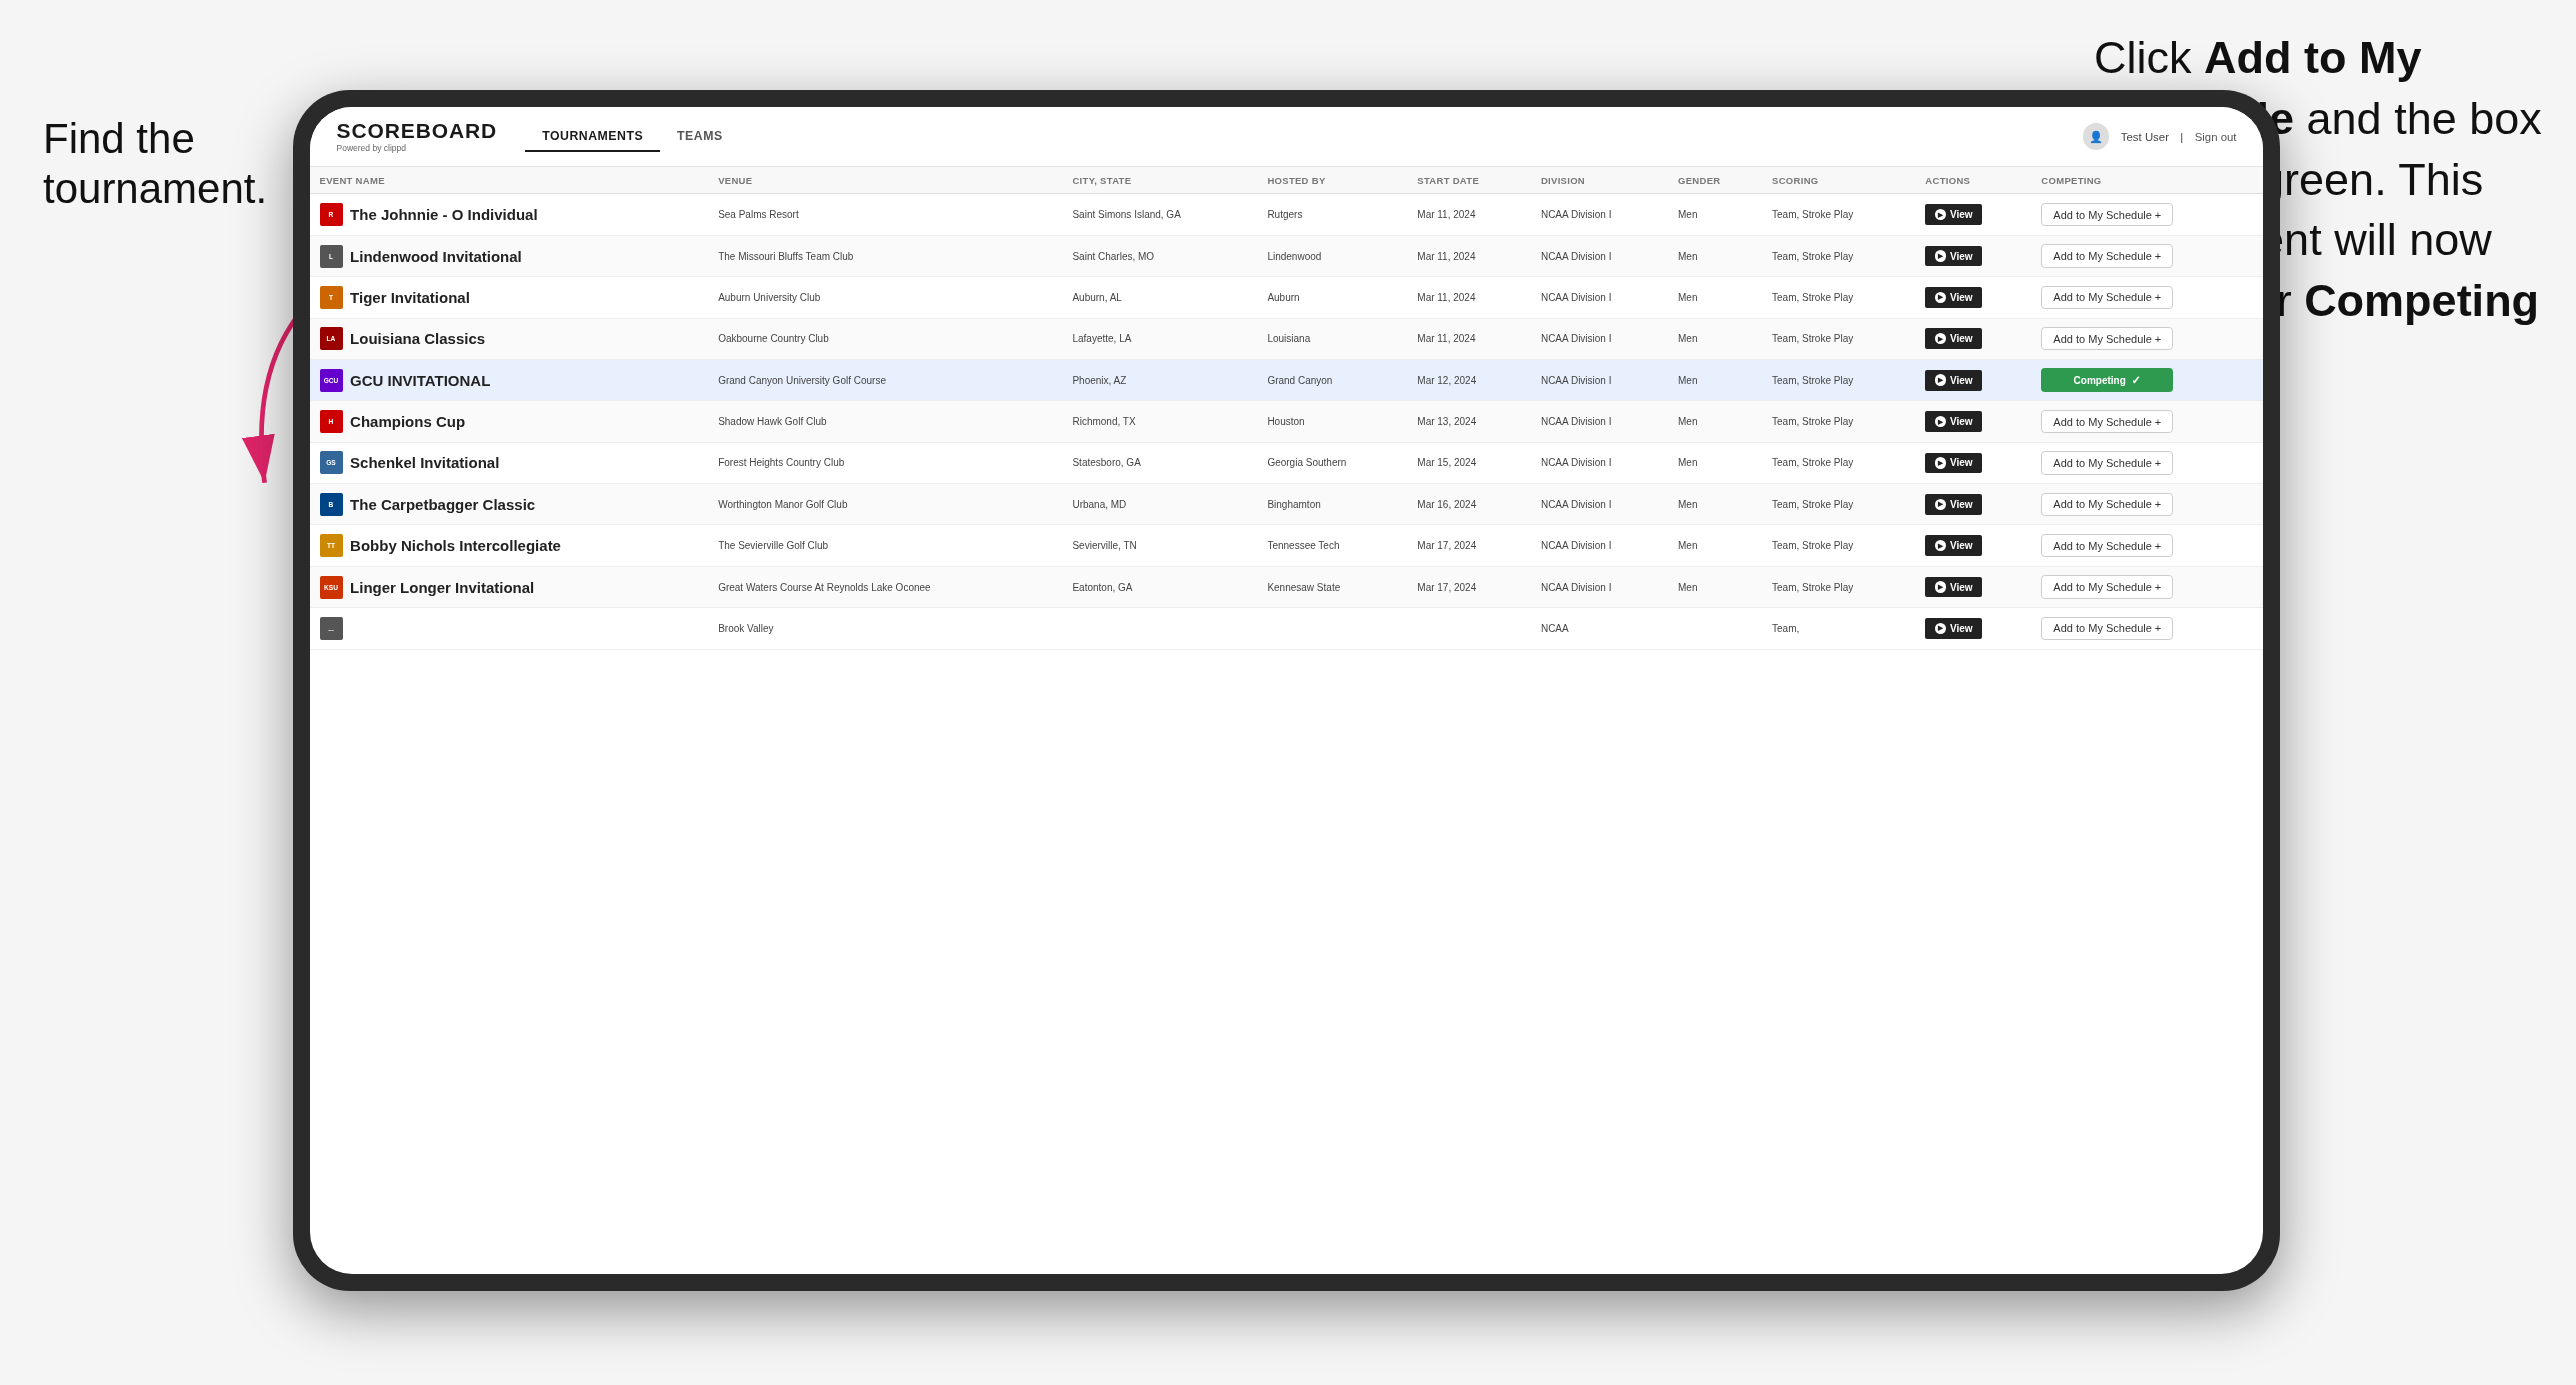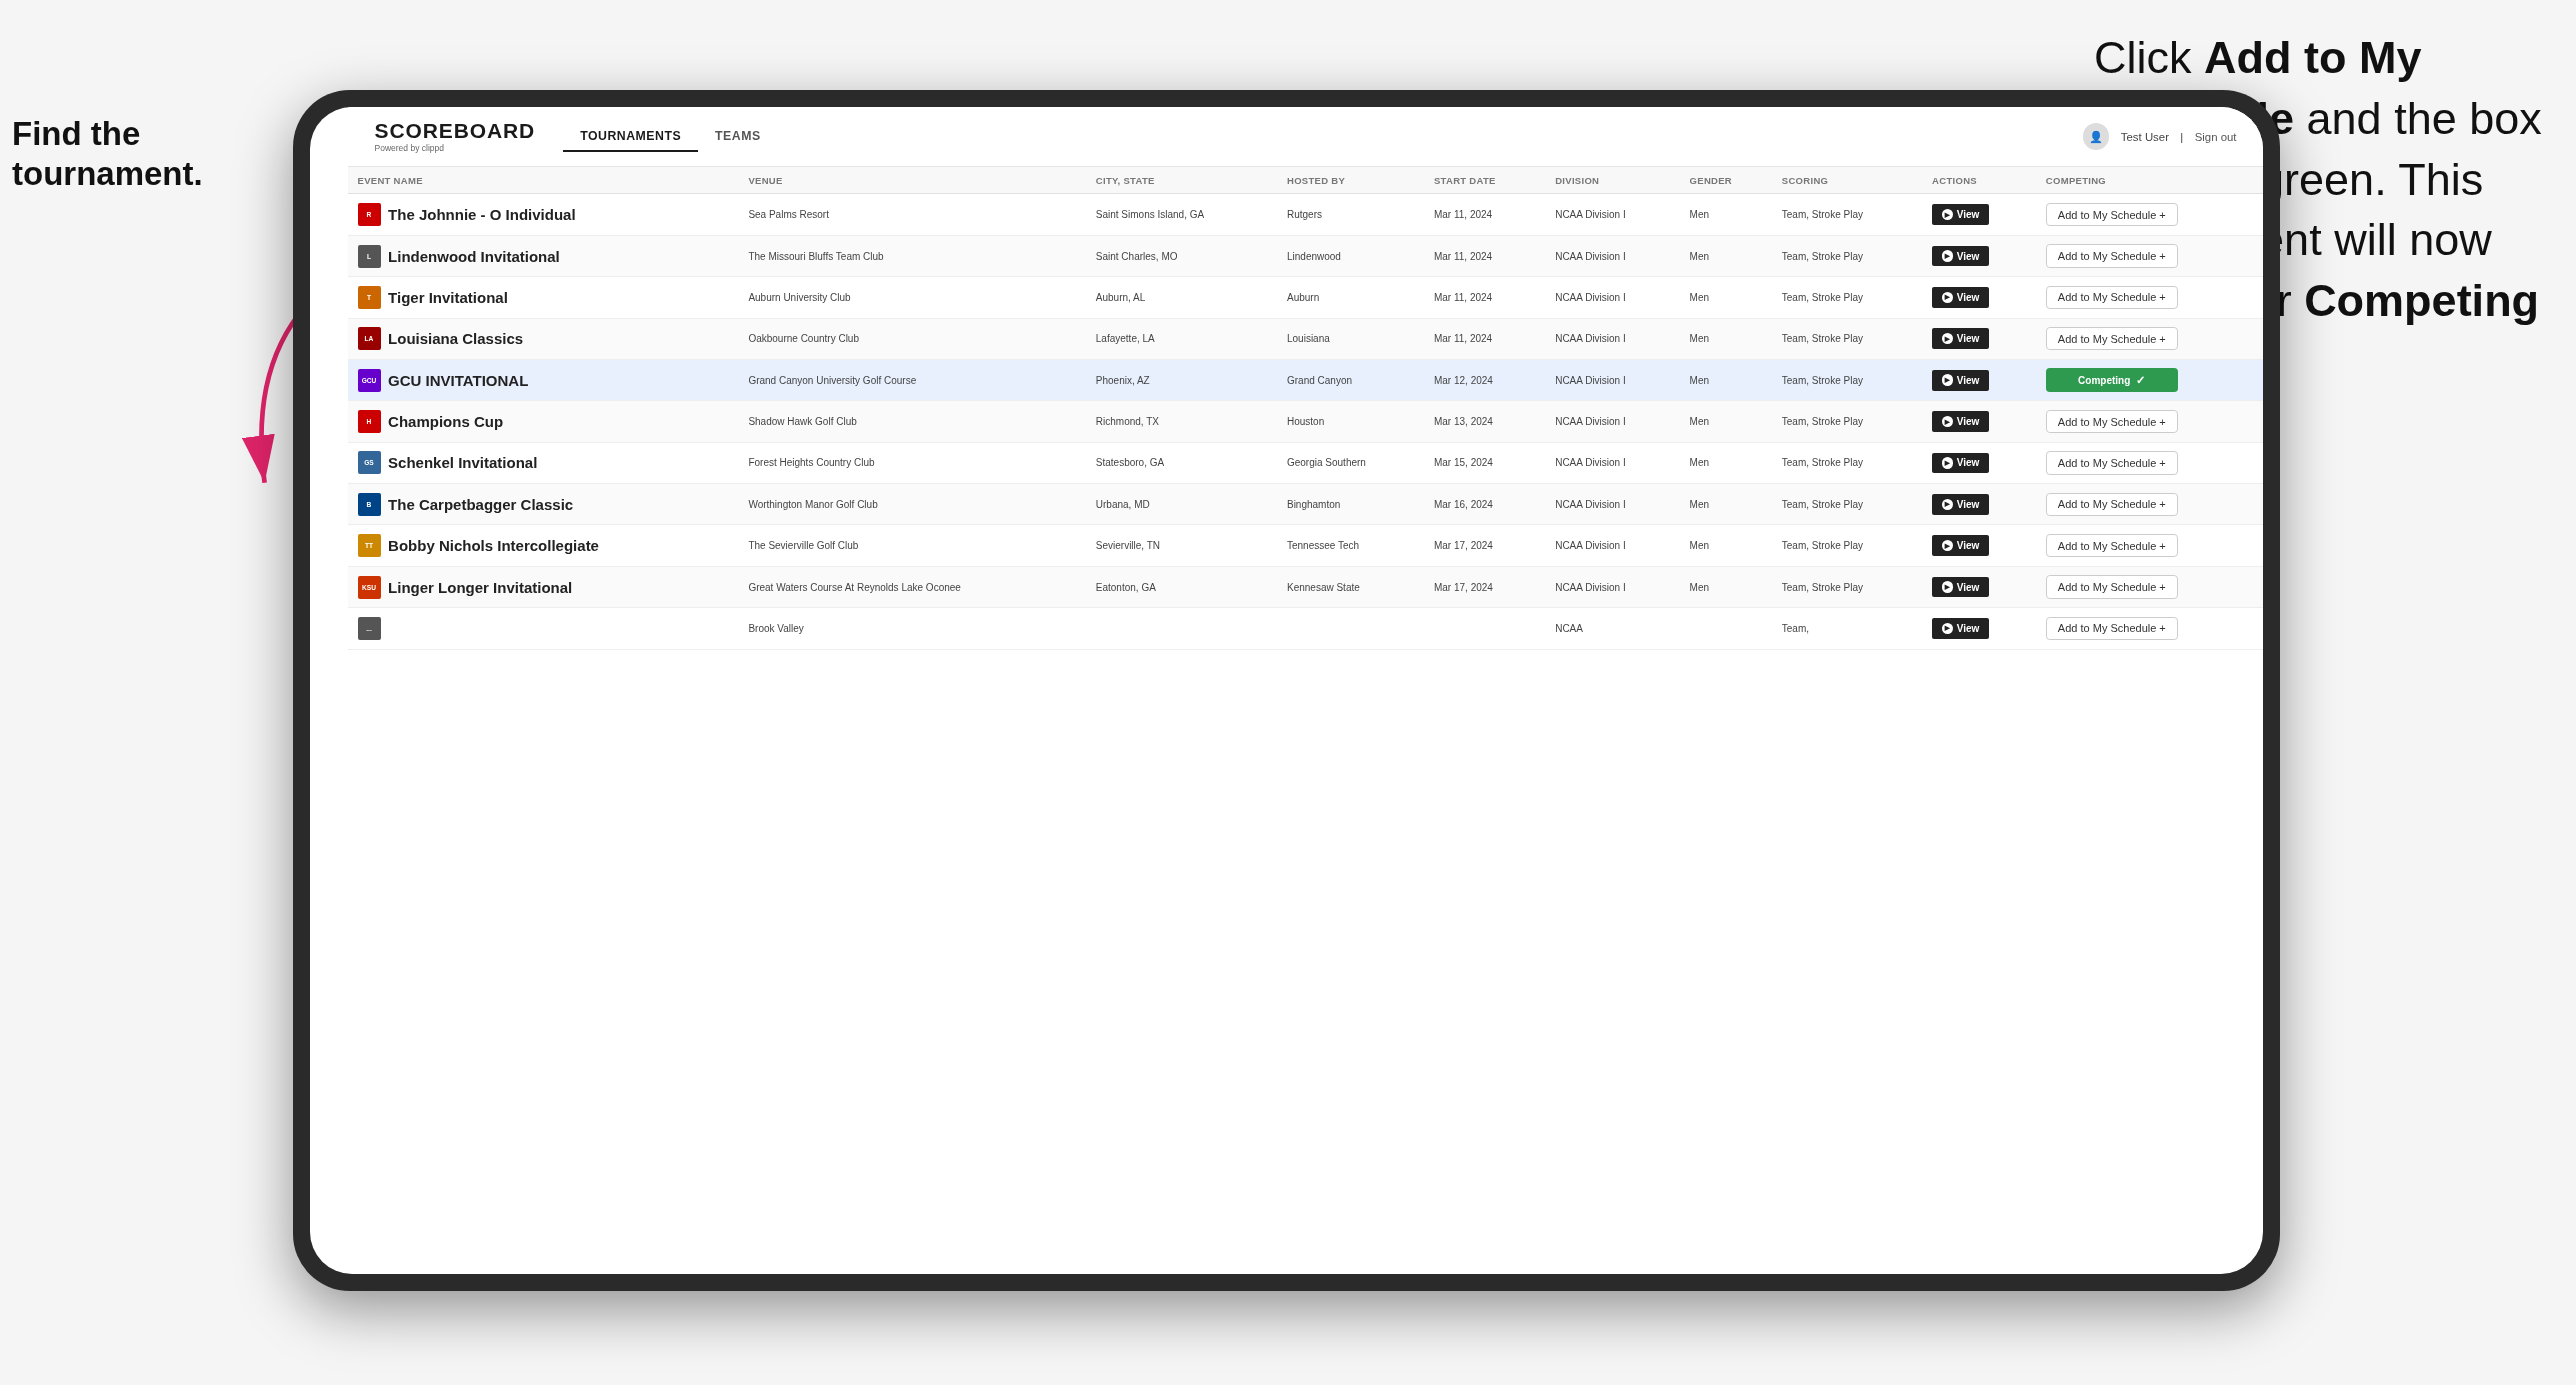--- a/index.html
+++ b/index.html
@@ -8,24 +8,24 @@
       font-family: -apple-system, BlinkMacSystemFont, 'Segoe UI', sans-serif;
       width: 2576px;
       height: 1386px;
       position: relative;
       overflow: hidden;
     }
 
     
     .annotation-left {
       position: absolute;
-      left: 12px;
+      left: 43px;
       top: 114px;
-      font-size: 33px;
-      font-weight: 700;
+      font-size: 42px;
+      font-weight: 400;
       color: #111;
       line-height: 1.2;
       width: 265px;
     }
 
     .annotation-right {
       position: absolute;
       right: 28px;
       top: 28px;
       font-size: 45px;
@@ -51,21 +51,20 @@
     }
 
     .tablet-screen {
       width: 100%;
       height: 100%;
       background: #fff;
       border-radius: 42px;
       overflow: hidden;
       display: flex;
       flex-direction: column;
-      padding-left: 38px;
     }
 
     
     .app-header {
       display: flex;
       align-items: center;
       padding: 13.2px 26.5px;
       border-bottom: 1.9px solid #e5e5e5;
       background: #fff;
       flex-shrink: 0;

